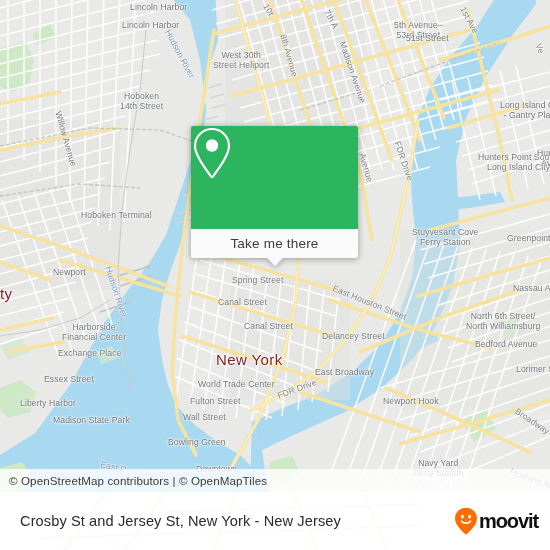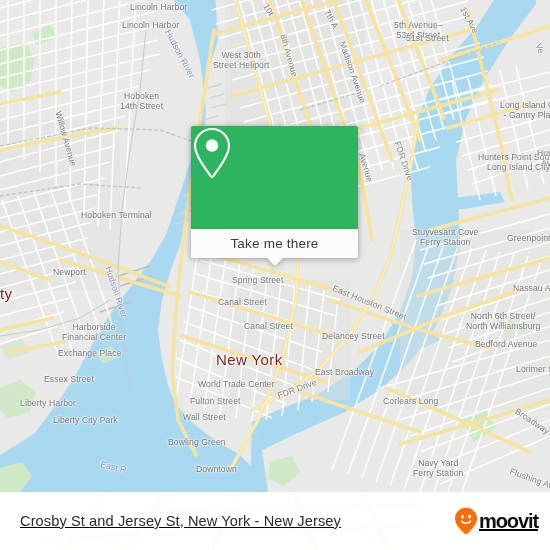--- a/index.html
+++ b/index.html
@@ -55,21 +55,21 @@
   #attrib{
     position:absolute;left:0;top:469px;width:550px;height:23px;
     background:rgba(255,255,255,.80);
     display:flex;align-items:center;
   }
   #attrib-text{font-size:11.6px;color:#3a3a3a;padding-left:9px;letter-spacing:.1px;}
 
   
   #bottombar{
     position:absolute;left:0;top:492px;width:550px;height:58px;background:#fff;
-    display:flex;align-items:center;justify-content:space-between;overflow:hidden;text-decoration:underline;
+    display:flex;align-items:center;justify-content:space-between;overflow:hidden;
   }
   #bottom-title{font-size:14.6px;color:#2a2a2a;padding-left:20px;letter-spacing:.1px;white-space:nowrap;}
   #brand{display:flex;align-items:center;padding-right:12px;}
   #brand-mark{width:24px;height:28px;margin-right:1px;}
   #brand-name{font-size:20px;color:#111;font-weight:bold;letter-spacing:-1.1px;line-height:29px;}
   .wm{position:absolute;pointer-events:none;opacity:.06;}
 </style>
 </head>
 <body>
 
@@ -393,30 +393,30 @@
         <div class="maplabel" style="left: 218px; top: 297px;">Canal Street</div>
         <div class="maplabel" style="left: 244px; top: 321px;">Canal Street</div>
         <div class="maplabel road" style="left: 335px; top: 283px; transform: rotate(22deg); transform-origin: left top;">East Houston Street</div>
         <div class="maplabel" style="left: 322px; top: 331px;">Delancey Street</div>
         <div class="maplabel city" style="left: 216px; top: 355px;">New York</div>
         <div class="maplabel" style="left: 198px; top: 379px;">World Trade Center</div>
         <div class="maplabel" style="left: 315px; top: 367px;">East Broadway</div>
         <div class="maplabel" style="left: 190px; top: 396px;">Fulton Street</div>
         <div class="maplabel" style="left: 183px; top: 412px;">Wall Street</div>
         <div class="maplabel road" style="left: 276px; top: 391px; transform: rotate(-20deg); transform-origin: left top;">FDR Drive</div>
-        <div class="maplabel" style="left: 383px; top: 396px;">Corlears Long</div>
+        <div class="maplabel" style="left: 383px; top: 396px;">Newport Hook</div>
         <div class="maplabel" style="left: 168px; top: 437px;">Bowling Green</div>
         <div class="maplabel" style="left: 196px; top: 464px;">Downtown</div>
         <div class="maplabel water" style="left: 102px; top: 459px; transform: rotate(14deg); transform-origin: left top;">East R</div>
         <div class="maplabel" style="left: 62px; top: 322px;">Harborside
 Financial Center</div>
         <div class="maplabel" style="left: 58px; top: 348px;">Exchange Place</div>
         <div class="maplabel" style="left: 44px; top: 374px;">Essex Street</div>
         <div class="maplabel" style="left: 20px; top: 398px;">Liberty Harbor</div>
-        <div class="maplabel" style="left: 53px; top: 415px;">Liberty City Park</div>
+        <div class="maplabel" style="left: 53px; top: 415px;">Madison State Park</div>
         <div class="maplabel city" style="left: 0px; top: 289px;">ty</div>
         <div class="maplabel" style="left: 475px; top: 339px;">Bedford Avenue</div>
         <div class="maplabel" style="left: 516px; top: 364px;">Lorimer S</div>
         <div class="maplabel road" style="left: 519px; top: 406px; transform: rotate(34deg); transform-origin: left top;">Broadway</div>
         <div class="maplabel" style="left: 413px; top: 458px;">Navy Yard
 Ferry Station</div>
         <div class="maplabel road" style="left: 512px; top: 466px; transform: rotate(20deg); transform-origin: left top;">Flushing Av</div>
       </div>
 
     <div id="popup">
@@ -425,20 +425,23 @@
           <path d="M21 3 C11.6 3 4 10.6 4 20 C4 31 17 45.5 20 50.5 C20.5 51.3 21.5 51.3 22 50.5 C25 45.5 38 31 38 20 C38 10.6 30.4 3 21 3 Z" fill="none" stroke="#ffffff" stroke-width="2.2"></path>
           <circle cx="21" cy="19.5" r="6.2" fill="#ffffff"></circle>
         </svg>
       </div>
       <div id="popup-body">
         <span id="popup-label">Take me there</span>
         <span id="popup-tail"></span>
       </div>
     </div>
 
+    <div id="attrib">
+      <span id="attrib-text">© OpenStreetMap contributors | © OpenMapTiles</span>
+    </div>
   </div>
 
   <div id="bottombar">
     <svg class="wm" style="left:40px;top:-6px;" width="380" height="70" viewBox="0 0 380 70">
       <g stroke="#f0c040" stroke-width="3" fill="none">
         <path d="M20,70 L70,0"></path>
           <path d="M80,70 L130,0"></path>
           <path d="M170,70 L200,0"></path>
         <path d="M250,0 L280,70"></path>
           <path d="M320,0 L350,70"></path>

